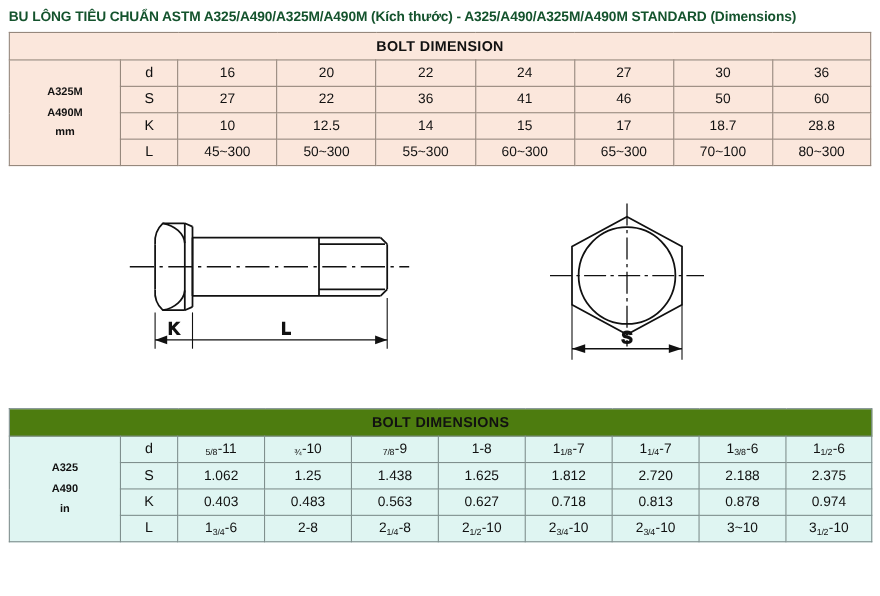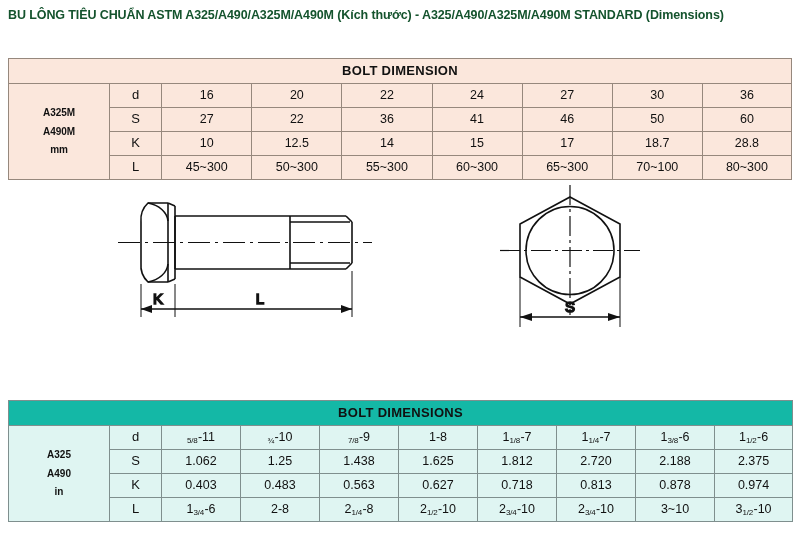--- a/index.html
+++ b/index.html
@@ -28,21 +28,20 @@
     white-space: nowrap;
     color: #14532d;
   }
 
   
   .spec-table {
     position: absolute;
     border-collapse: collapse;
     table-layout: fixed;
     font-size: 12.5px;
-    margin-top: 29px;
   }
   .spec-table td {
     border: 1px solid #8a8178;
     text-align: center;
     vertical-align: middle;
     padding: 0;
     line-height: 1.15;
   }
 
   
@@ -54,21 +53,21 @@
   #table-metric td { background: #fbe7dc; border-color: #96887d; }
   #table-metric .tbl-header { background: #fbe7dc; }
 
   
   #table-imperial {
     left: 8px;
     top: 371px;
     width: 784px;
   }
   #table-imperial td { background: #dff5f2; border-color: #7f8f8e; }
-  #table-imperial .tbl-header { background: #14b8a6; }
+  #table-imperial .tbl-header { background: #4d7c0f; }
 
   .tbl-header {
     font-weight: bold;
     font-size: 13px;
     height: 24px;
     letter-spacing: 0.3px;
   }
   .grade-cell {
     font-weight: bold;
     font-size: 10px;

